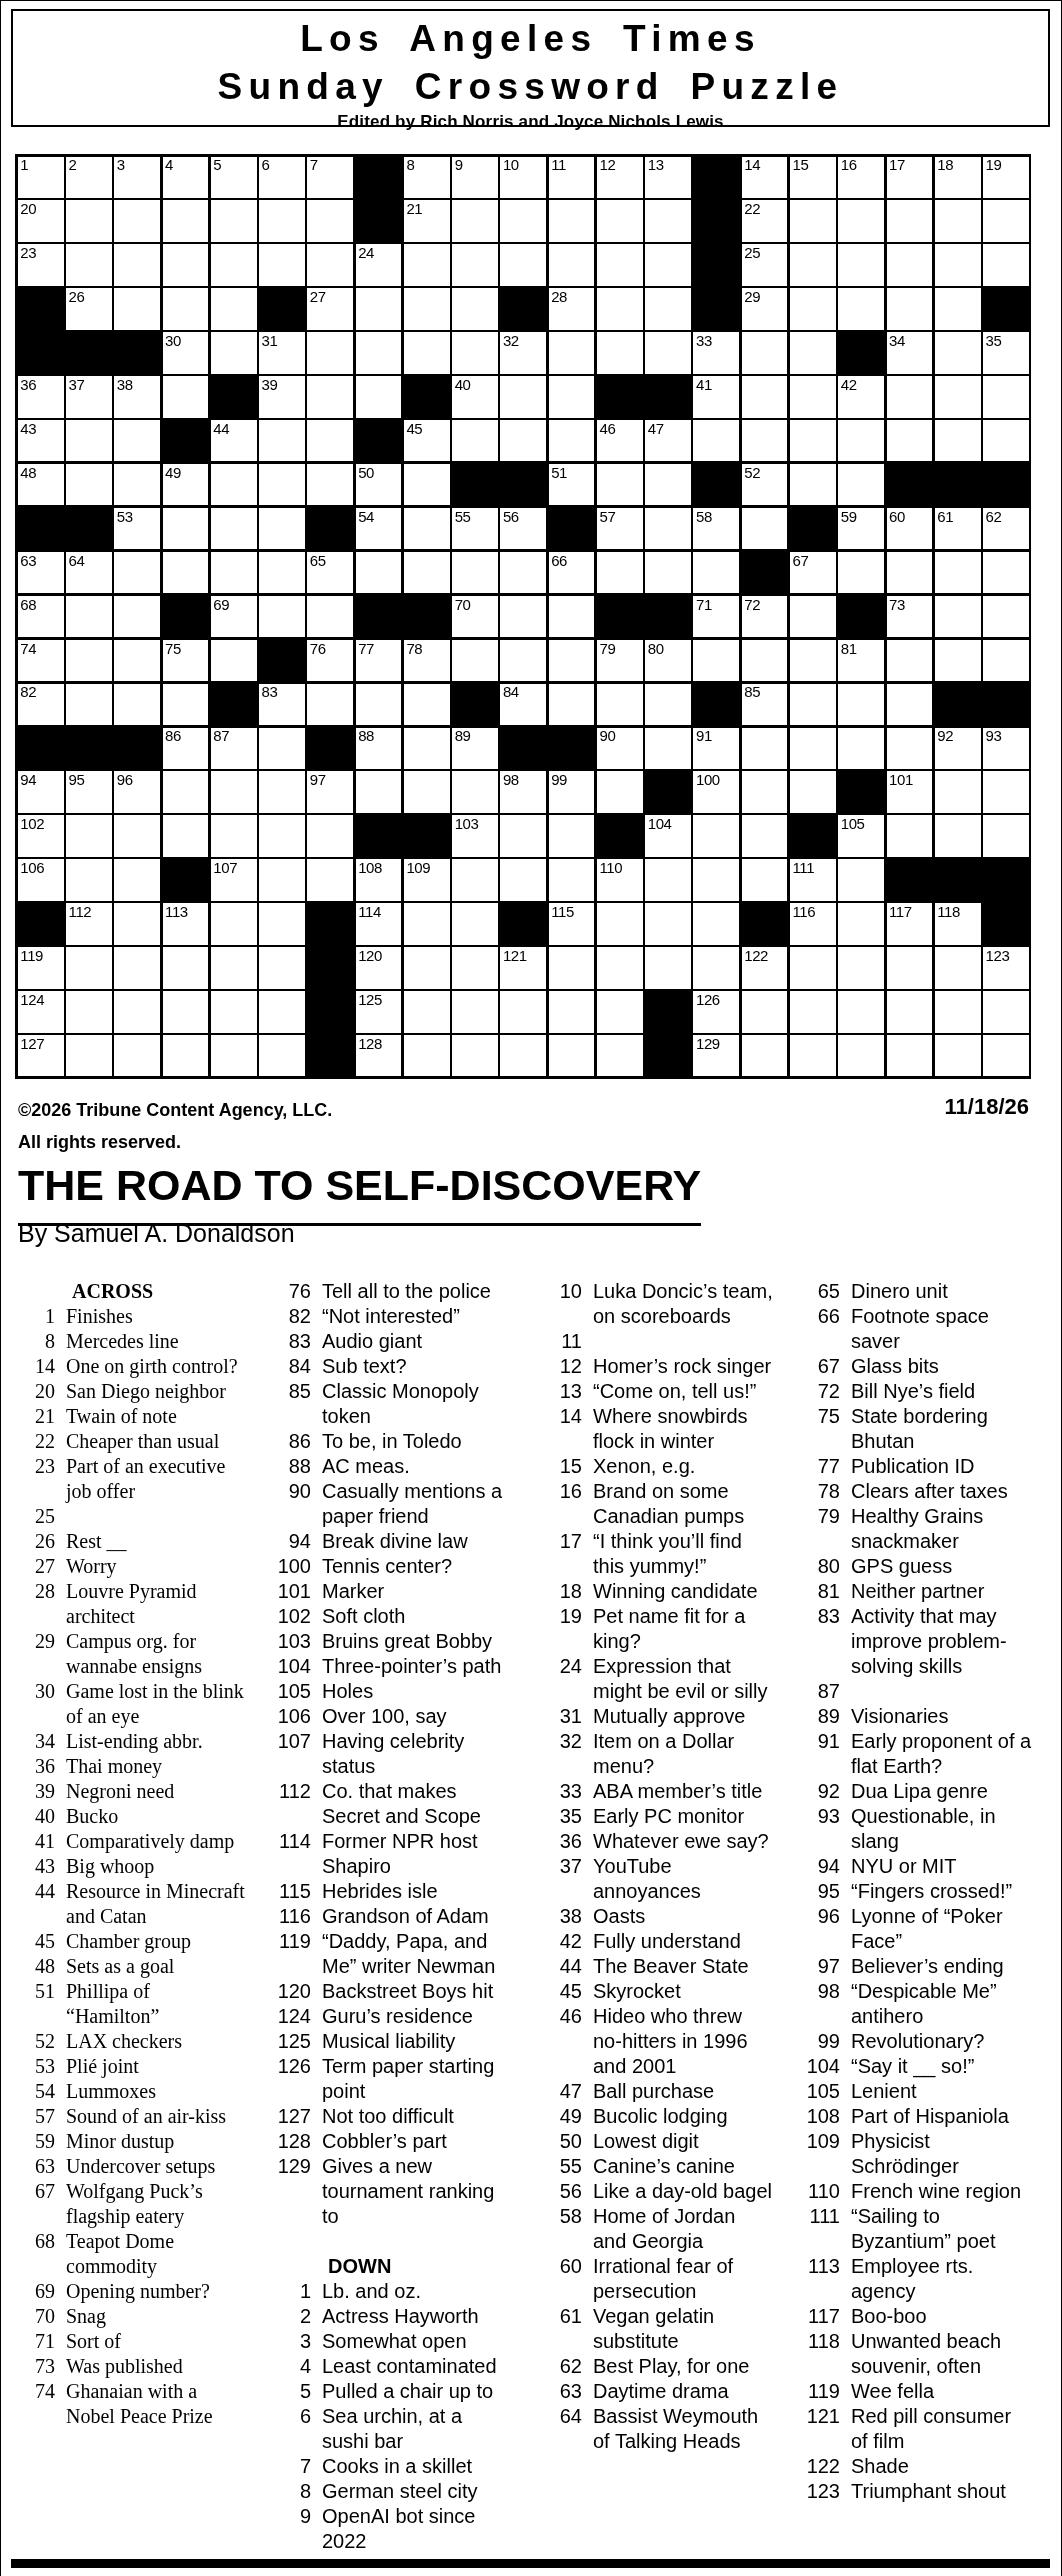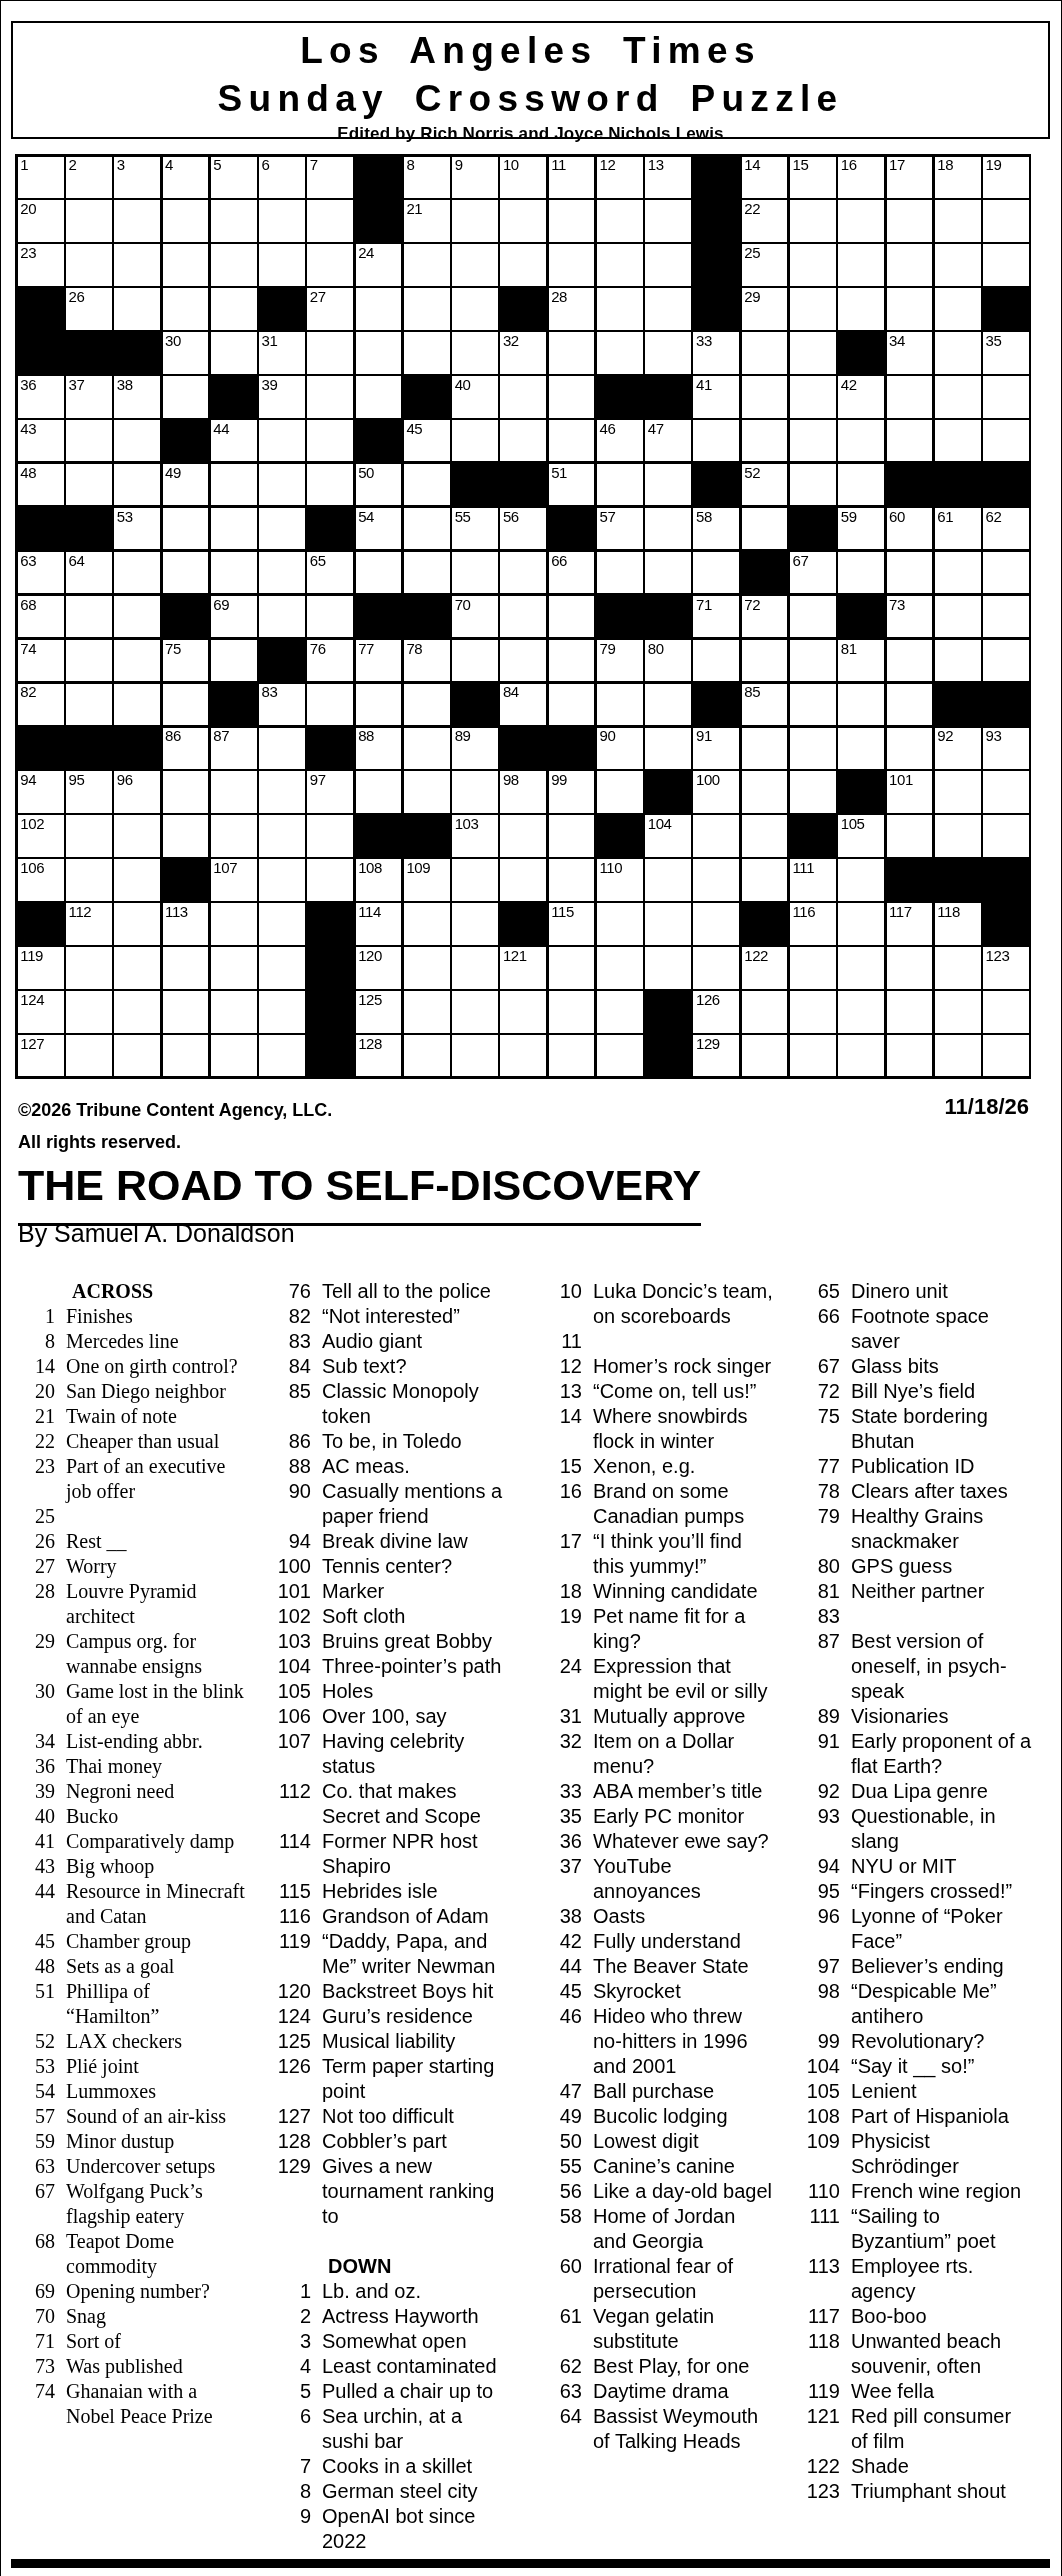--- a/index.html
+++ b/index.html
@@ -1,20 +1,20 @@
 <!DOCTYPE html>
 <html style="font-size:13.4px"><head>
 <meta charset="utf-8">
 <style>
   html,body{margin:0;padding:0;background:#fff;}
   body{width:1062px;height:2576px;position:relative;font-family:"Liberation Sans",sans-serif;color:#000;}
   .page{position:absolute;left:0;top:0;width:1062px;height:2576px;background:#fff;
         border-left:1.7px solid #000;border-right:1.7px solid #000;border-top:1.7px solid #000;box-sizing:border-box;}
   
-  .masthead{position:absolute;left:10px;top:20px;width:1039px;height:118px;border:2.5px solid #000;
+  .masthead{position:absolute;left:10px;top:8px;width:1039px;height:118px;border:2.5px solid #000;
             box-sizing:border-box;text-align:center;}
   .mast-title{font-weight:bold;font-size:37px;line-height:39px;letter-spacing:0.17em;word-spacing:0.25em;margin-top:8.4px;}
   .mast-sub{font-weight:bold;font-size:17px;margin-top:5.9px;letter-spacing:0.01em;}
   
   .grid{position:absolute;left:14.3px;top:153px;width:1016px;height:925px;background:#000;
         display:grid;grid-template-columns:repeat(21,1fr);grid-template-rows:repeat(21,1fr);
         gap:2.5px;padding:2.5px;box-sizing:border-box;}
   .cell{background:#fff;position:relative;}
   .cell.black{background:#000;}
   .cell .num{position:absolute;top:0.8px;left:2.5px;font-size:15px;line-height:16px;letter-spacing:-0.4px;}
@@ -1227,24 +1227,24 @@
         <div class="clue-row">
           <span class="cnum">80</span>
           <span class="ctext">GPS guess</span>
         </div>
         <div class="clue-row">
           <span class="cnum">81</span>
           <span class="ctext">Neither partner</span>
         </div>
         <div class="clue-row">
           <span class="cnum">83</span>
+          <span class="ctext">Activity that may improve problem-solving skills</span>
         </div>
         <div class="clue-row">
           <span class="cnum">87</span>
-          <span class="ctext">Best version of oneself, in psych-speak</span>
         </div>
         <div class="clue-row">
           <span class="cnum">89</span>
           <span class="ctext">Visionaries</span>
         </div>
         <div class="clue-row">
           <span class="cnum">91</span>
           <span class="ctext">Early proponent of a flat Earth?</span>
         </div>
         <div class="clue-row">

